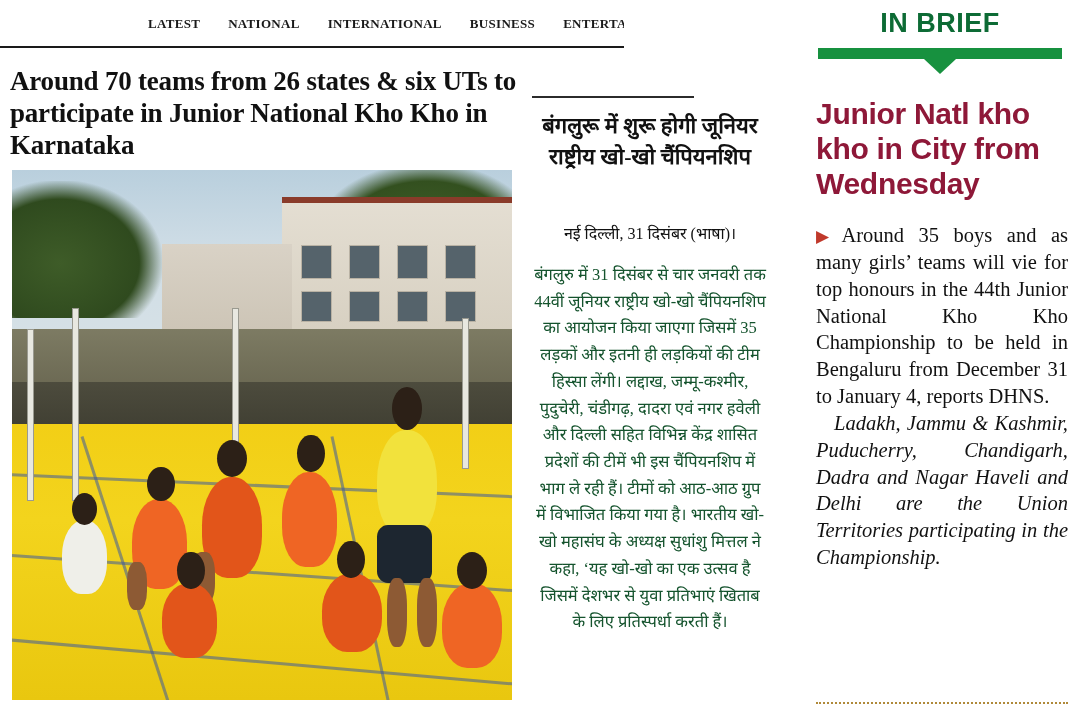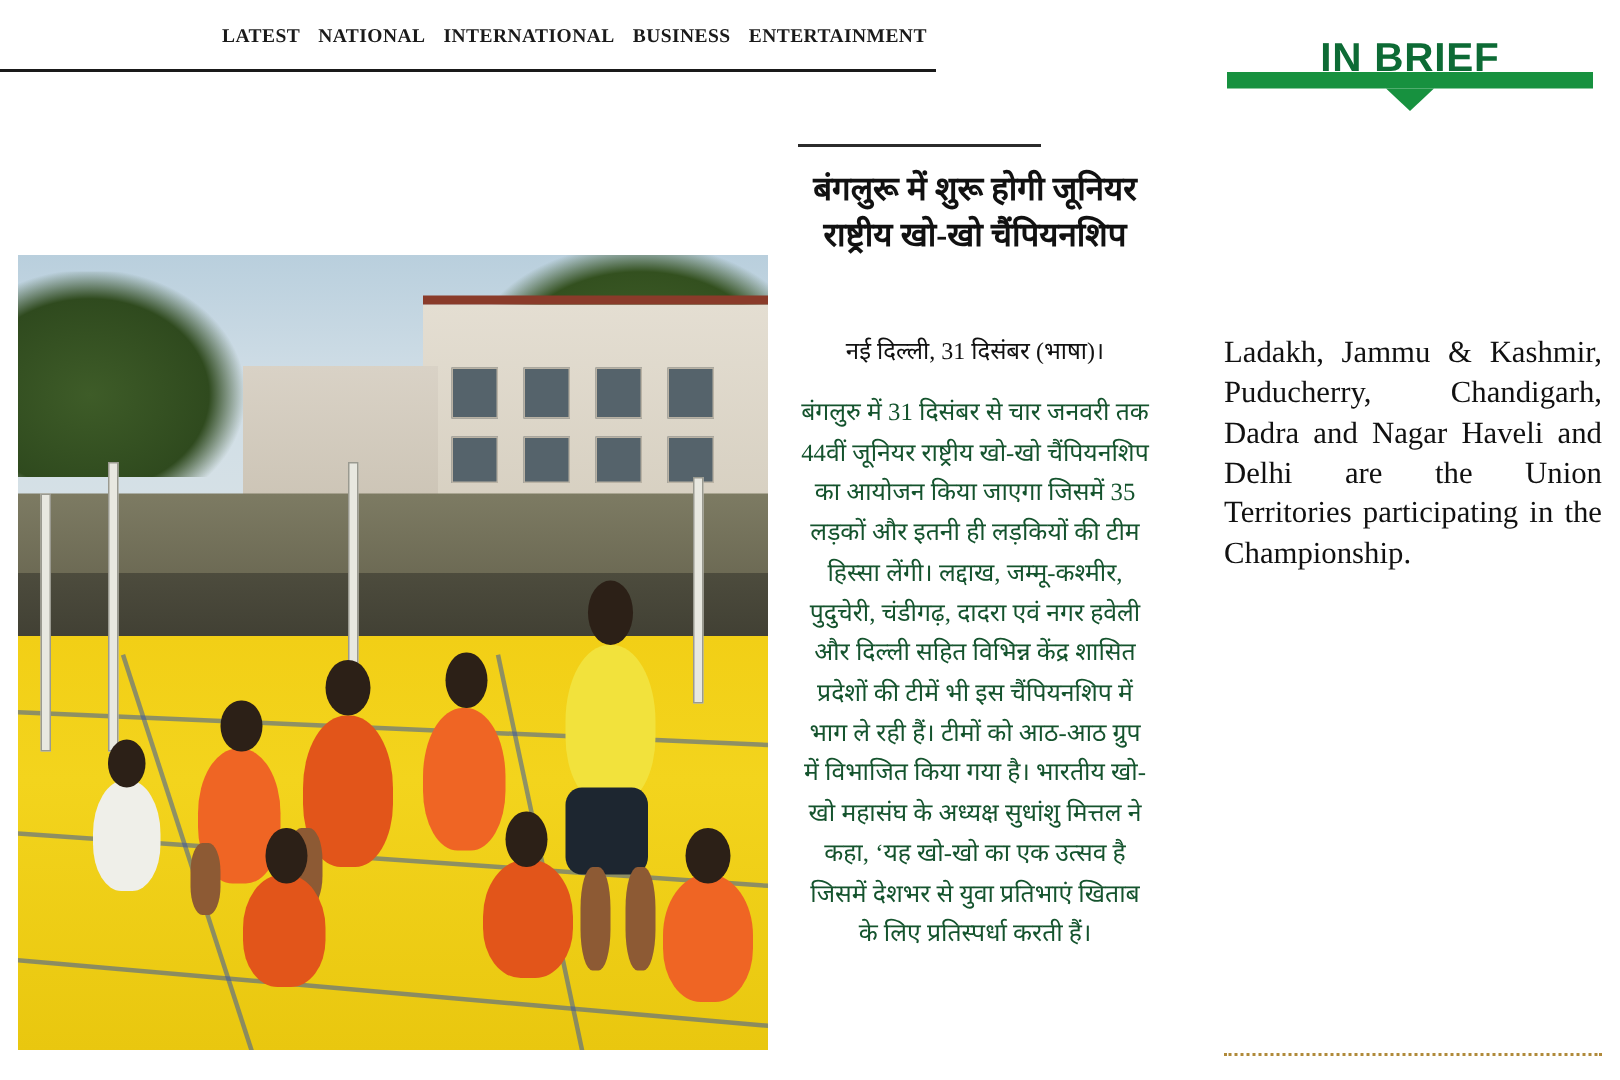--- a/index.html
+++ b/index.html
@@ -56,21 +56,21 @@
     font-size: 10px;
     font-style: normal;
     vertical-align: super;
     color: #444;
   }
   .ians-nav {
     position: absolute;
     left: 148px;
     top: 16px;
     display: flex;
-    gap: 12px;
+    gap: 28px;
     font-family: "Liberation Serif", serif;
     font-size: 13px;
     font-weight: bold;
     letter-spacing: 0.3px;
     color: #1a1a1a;
     white-space: nowrap;
     align-items: flex-end;
   }
   .ians-nav .nav-item {
     text-transform: uppercase;
@@ -221,21 +221,21 @@
     position: absolute;
     left: 800px;
     top: 0;
     width: 280px;
     height: 720px;
     background: #ffffff;
   }
   .brief-masthead {
     position: absolute;
     left: 18px;
-    top: 23px;
+    top: 8px;
     width: 244px;
     text-align: center;
     font-family: "Liberation Sans", sans-serif;
     font-weight: bold;
     font-size: 27px;
     letter-spacing: 0.5px;
     color: #0d6b35;
   }
   .brief-bar {
     position: absolute;
@@ -302,20 +302,21 @@
     <div class="ians-nav">
       <span class="nav-item">LATEST</span>
       <span class="nav-item">NATIONAL</span>
       <span class="nav-item">INTERNATIONAL</span>
       <span class="nav-item">BUSINESS</span>
       <span class="nav-item">ENTERTAINMENT</span>
 
     </div>
   </div>
 
+  <div class="ians-headline">Around 70 teams from 26 states &amp; six UTs to participate in Junior National Kho Kho in Karnataka</div>
 
   <div class="ians-photo">
     <div class="photo-sky"></div>
     <div class="photo-tree-l"></div>
     <div class="photo-tree-r"></div>
 
     <div class="photo-building">
       <div class="photo-bldg-win" style="left:8%;top:30%;width:12%;height:22%;"></div>
       <div class="photo-bldg-win" style="left:28%;top:30%;width:12%;height:22%;"></div>
       <div class="photo-bldg-win" style="left:48%;top:30%;width:12%;height:22%;"></div>
@@ -379,19 +380,21 @@
   <div class="hindi-dateline">नई दिल्ली, 31 दिसंबर (भाषा)।</div>
   <div class="hindi-body">बंगलुरु में 31 दिसंबर से चार जनवरी तक 44वीं जूनियर राष्ट्रीय खो-खो चैंपियनशिप का आयोजन किया जाएगा जिसमें 35 लड़कों और इतनी ही लड़कियों की टीम हिस्सा लेंगी। लद्दाख, जम्मू-कश्मीर, पुदुचेरी, चंडीगढ़, दादरा एवं नगर हवेली और दिल्ली सहित विभिन्न केंद्र शासित प्रदेशों की टीमें भी इस चैंपियनशिप में भाग ले रही हैं। टीमों को आठ-आठ ग्रुप में विभाजित किया गया है। भारतीय खो-खो महासंघ के अध्यक्ष सुधांशु मित्तल ने कहा, ‘यह खो-खो का एक उत्सव है जिसमें देशभर से युवा प्रतिभाएं खिताब के लिए प्रतिस्पर्धा करती हैं।</div>
   <div class="hindi-rule-bottom"></div>
 </div>
 
 <div class="brief-panel">
   <div class="brief-masthead">IN BRIEF</div>
   <div class="brief-bar"></div>
   <div class="brief-bar-notch"></div>
 
+  <div class="brief-headline">Junior Natl kho kho in City from Wednesday</div>
 
   <div class="brief-body">
+    <p><span class="brief-bullet">▶</span><span>Around 35 boys and as many girls’ teams will vie for top honours in the 44th Junior National Kho Kho Championship to be held in Bengaluru from December 31 to January 4, reports DHNS.</span></p>
     <p>Ladakh, Jammu &amp; Kashmir, Puducherry, Chandigarh, Dadra and Nagar Haveli and Delhi are the Union Territories participating in the Championship.</p>
   </div>
 
   <div class="brief-dots"></div>
 </div>
 
 </body></html>

